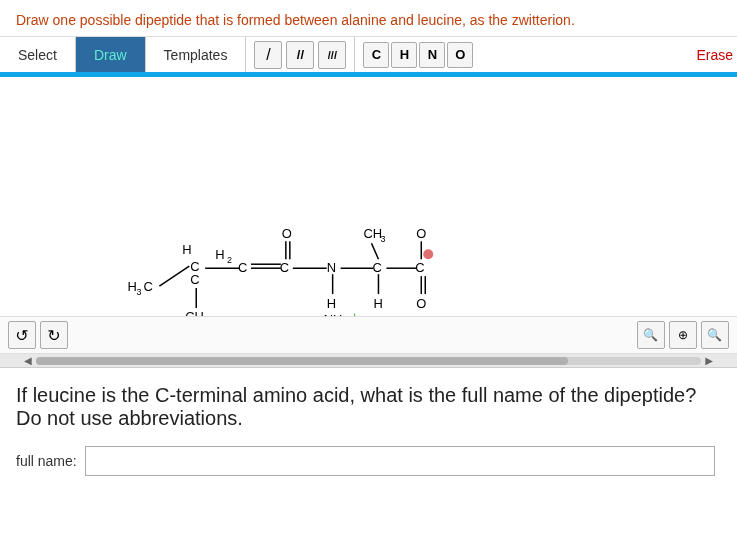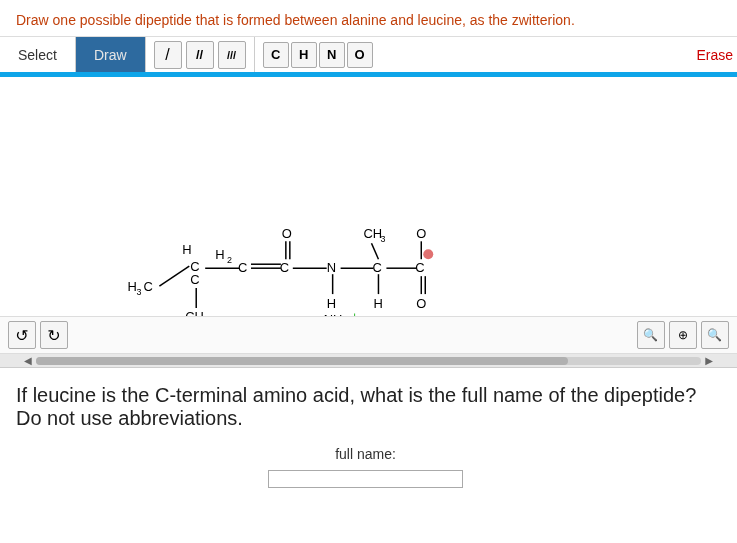--- a/index.html
+++ b/index.html
@@ -34,21 +34,21 @@
       font-size: 14px;
       color: #333;
       border-right: 1px solid #ccc;
       display: flex;
       align-items: center;
       justify-content: center;
     }
 
     .toolbar-btn.active {
       background: #2d6a9f;
-      color: #e5e5e5;
+      color: #5eead4;
       text-align: center;
     }
 
     .draw-tools {
       display: flex;
       align-items: center;
       padding: 0 8px;
       gap: 4px;
       border-right: 1px solid #ccc;
     }
@@ -199,21 +199,20 @@
       padding: 16px 16px 8px 16px;
       font-size: 20px;
       color: #222;
     }
 
     .answer-section {
       display: flex;
       align-items: center;
       padding: 8px 22px 16px 16px;
       gap: 8px;
-      flex-direction: column;
     }
 
     .answer-label {
       font-size: 14px;
       color: #333;
       white-space: nowrap;
     }
 
     .answer-input {
       flex: 1;
@@ -227,20 +226,21 @@
 </head>
 <body>
 
 <div class="top-question">
   <span>Draw one possible dipeptide that is formed between alanine and leucine, as the zwitterion.</span>
 </div>
 
 <div class="toolbar">
   <button class="toolbar-btn">Select</button>
   <button class="toolbar-btn active">Draw</button>
+  <button class="toolbar-btn">Templates</button>
 
   <div class="draw-tools">
     <button class="draw-tool-btn" title="Single bond">/</button>
     <button class="draw-tool-btn" title="Double bond" style="font-size:13px; font-weight:bold;">//</button>
     <button class="draw-tool-btn" title="Triple bond" style="font-size:11px; font-weight:bold;">///</button>
   </div>
 
   <div class="atom-tools">
     <button class="atom-btn">C</button>
     <button class="atom-btn">H</button>

